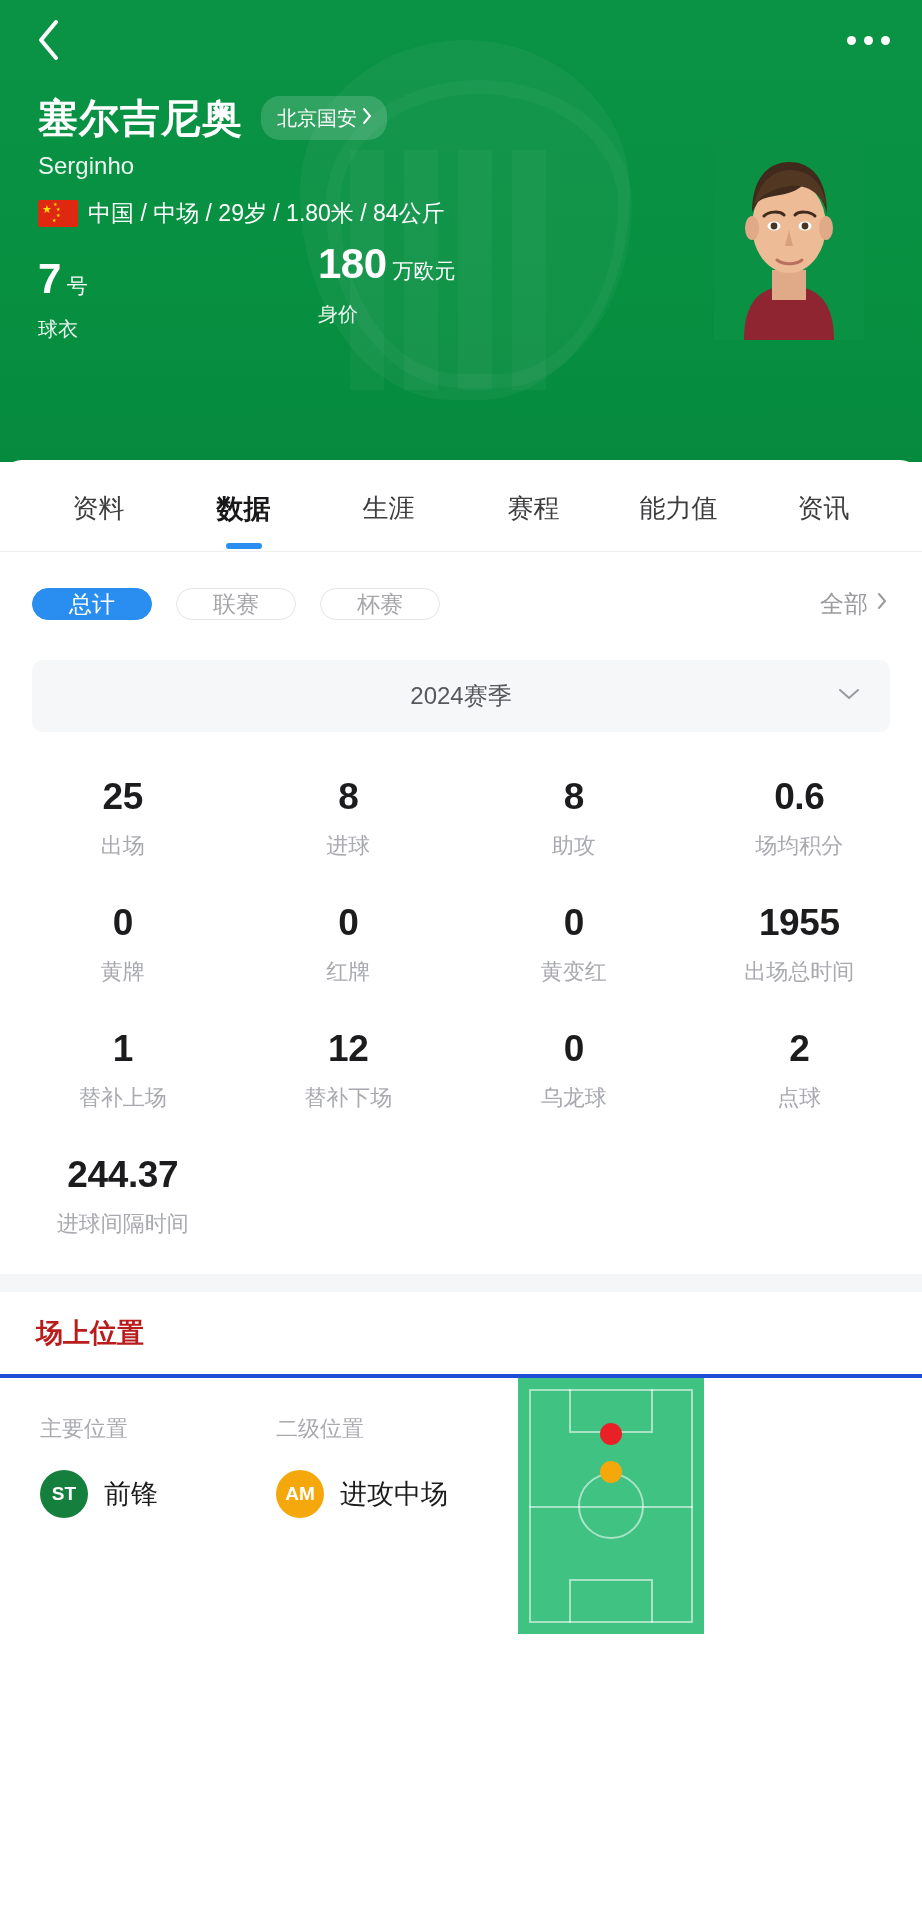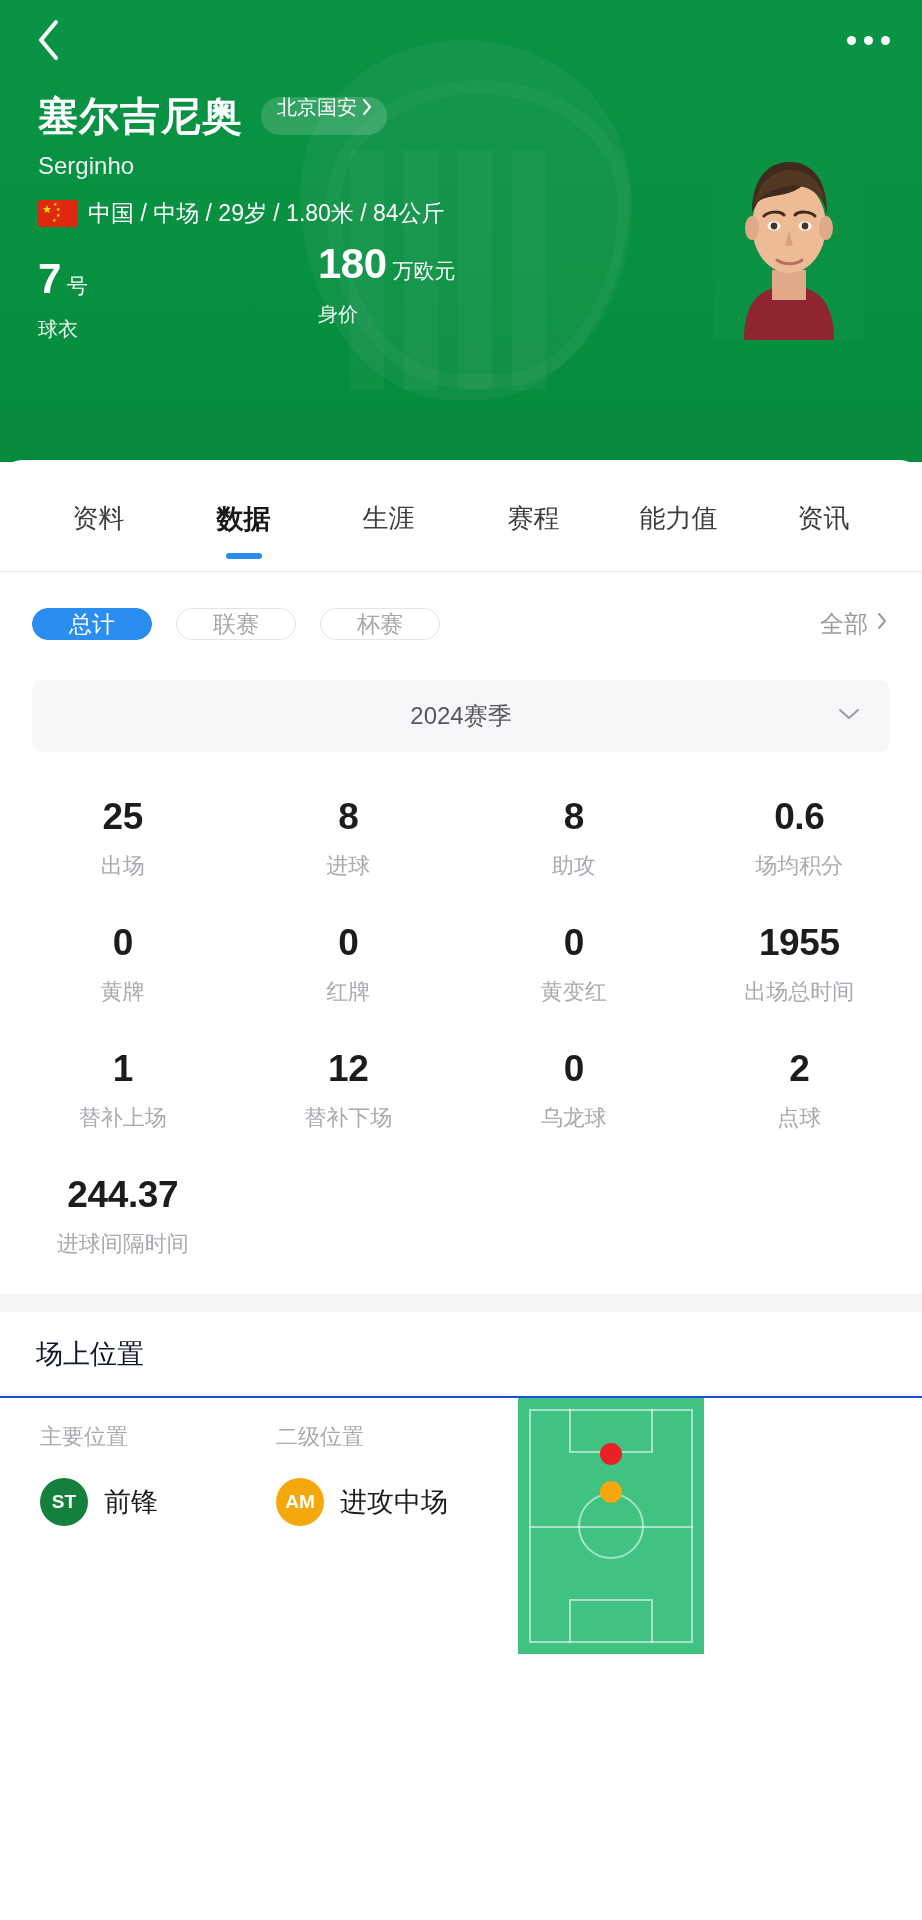--- a/index.html
+++ b/index.html
@@ -70,24 +70,24 @@
   .name-row {
     position:absolute; left: 38px; top: 96px;
     display:flex; align-items:center;
   }
   .player-name-cn {
     font-size: 40px; font-weight: 700; color: #ffffff;
     letter-spacing: 1px; line-height: 1;
   }
   .team-pill {
     margin-left: 18px;
-    height: 38px; padding: 0 14px 0 16px;
+    height: 44px; padding: 0 14px 0 16px;
     border-radius: 19px;
     background: rgba(255,255,255,0.16);
-    display:flex; align-items:flex-start; gap:4px;
+    display:flex; align-items:center; gap:4px;
     cursor:pointer;
   }
   .team-pill .team-name {
     font-size: 20px; color:#ffffff; font-weight:400;
     line-height:1;
   }
   .team-pill .chev { display:block; }
 
   .player-name-en {
     position:absolute; left: 38px; top: 152px;
@@ -140,21 +140,21 @@
   .sheet {
     position:absolute; left:0; top: 460px;
     width: 922px; height: 1460px;
     background:#ffffff;
     border-radius: 22px 22px 0 0;
     overflow:hidden;
   }
 
   .tabs {
     position:relative;
-    height: 112px;
+    height: 92px;
     display:flex; align-items:center;
     padding: 0 26px;
     border-bottom: 1px solid #eeeeef;
   }
   .tab {
     flex: 1 1 0;
     text-align:center;
     font-size: 26px; color:#3d3d3f; font-weight:400;
     position:relative;
     cursor:pointer;
@@ -229,31 +229,31 @@
   .gap-band {
     margin-top: 14px;
     height: 18px;
     background:#f5f6f8;
   }
 
   .section-title {
     height: 86px;
     display:flex; align-items:center;
     padding: 0 36px;
-    font-size: 27px; font-weight:400; color:#0f172a;
-    border-bottom:2px solid #1d4ed8;
+    font-size: 27px; font-weight:700; color:#b91c1c;
+    border-bottom:4px solid #1d4ed8;
   }
 
   .position-body {
     position:relative;
     padding: 28px 36px 0 36px;
     height: 300px;
   }
   .pos-col {
-    position:absolute; top: 24px;
+    position:absolute; top: 36px;
   }
   .pos-col.primary { left: 40px; }
   .pos-col.secondary { left: 276px; }
   .pos-label {
     font-size: 22px; color:#a9aab0; margin-bottom: 26px;
   }
   .pos-value-row { display:flex; align-items:center; gap:16px; }
   .pos-badge {
     width: 48px; height:48px; border-radius:50%;
     display:flex; align-items:center; justify-content:center;

